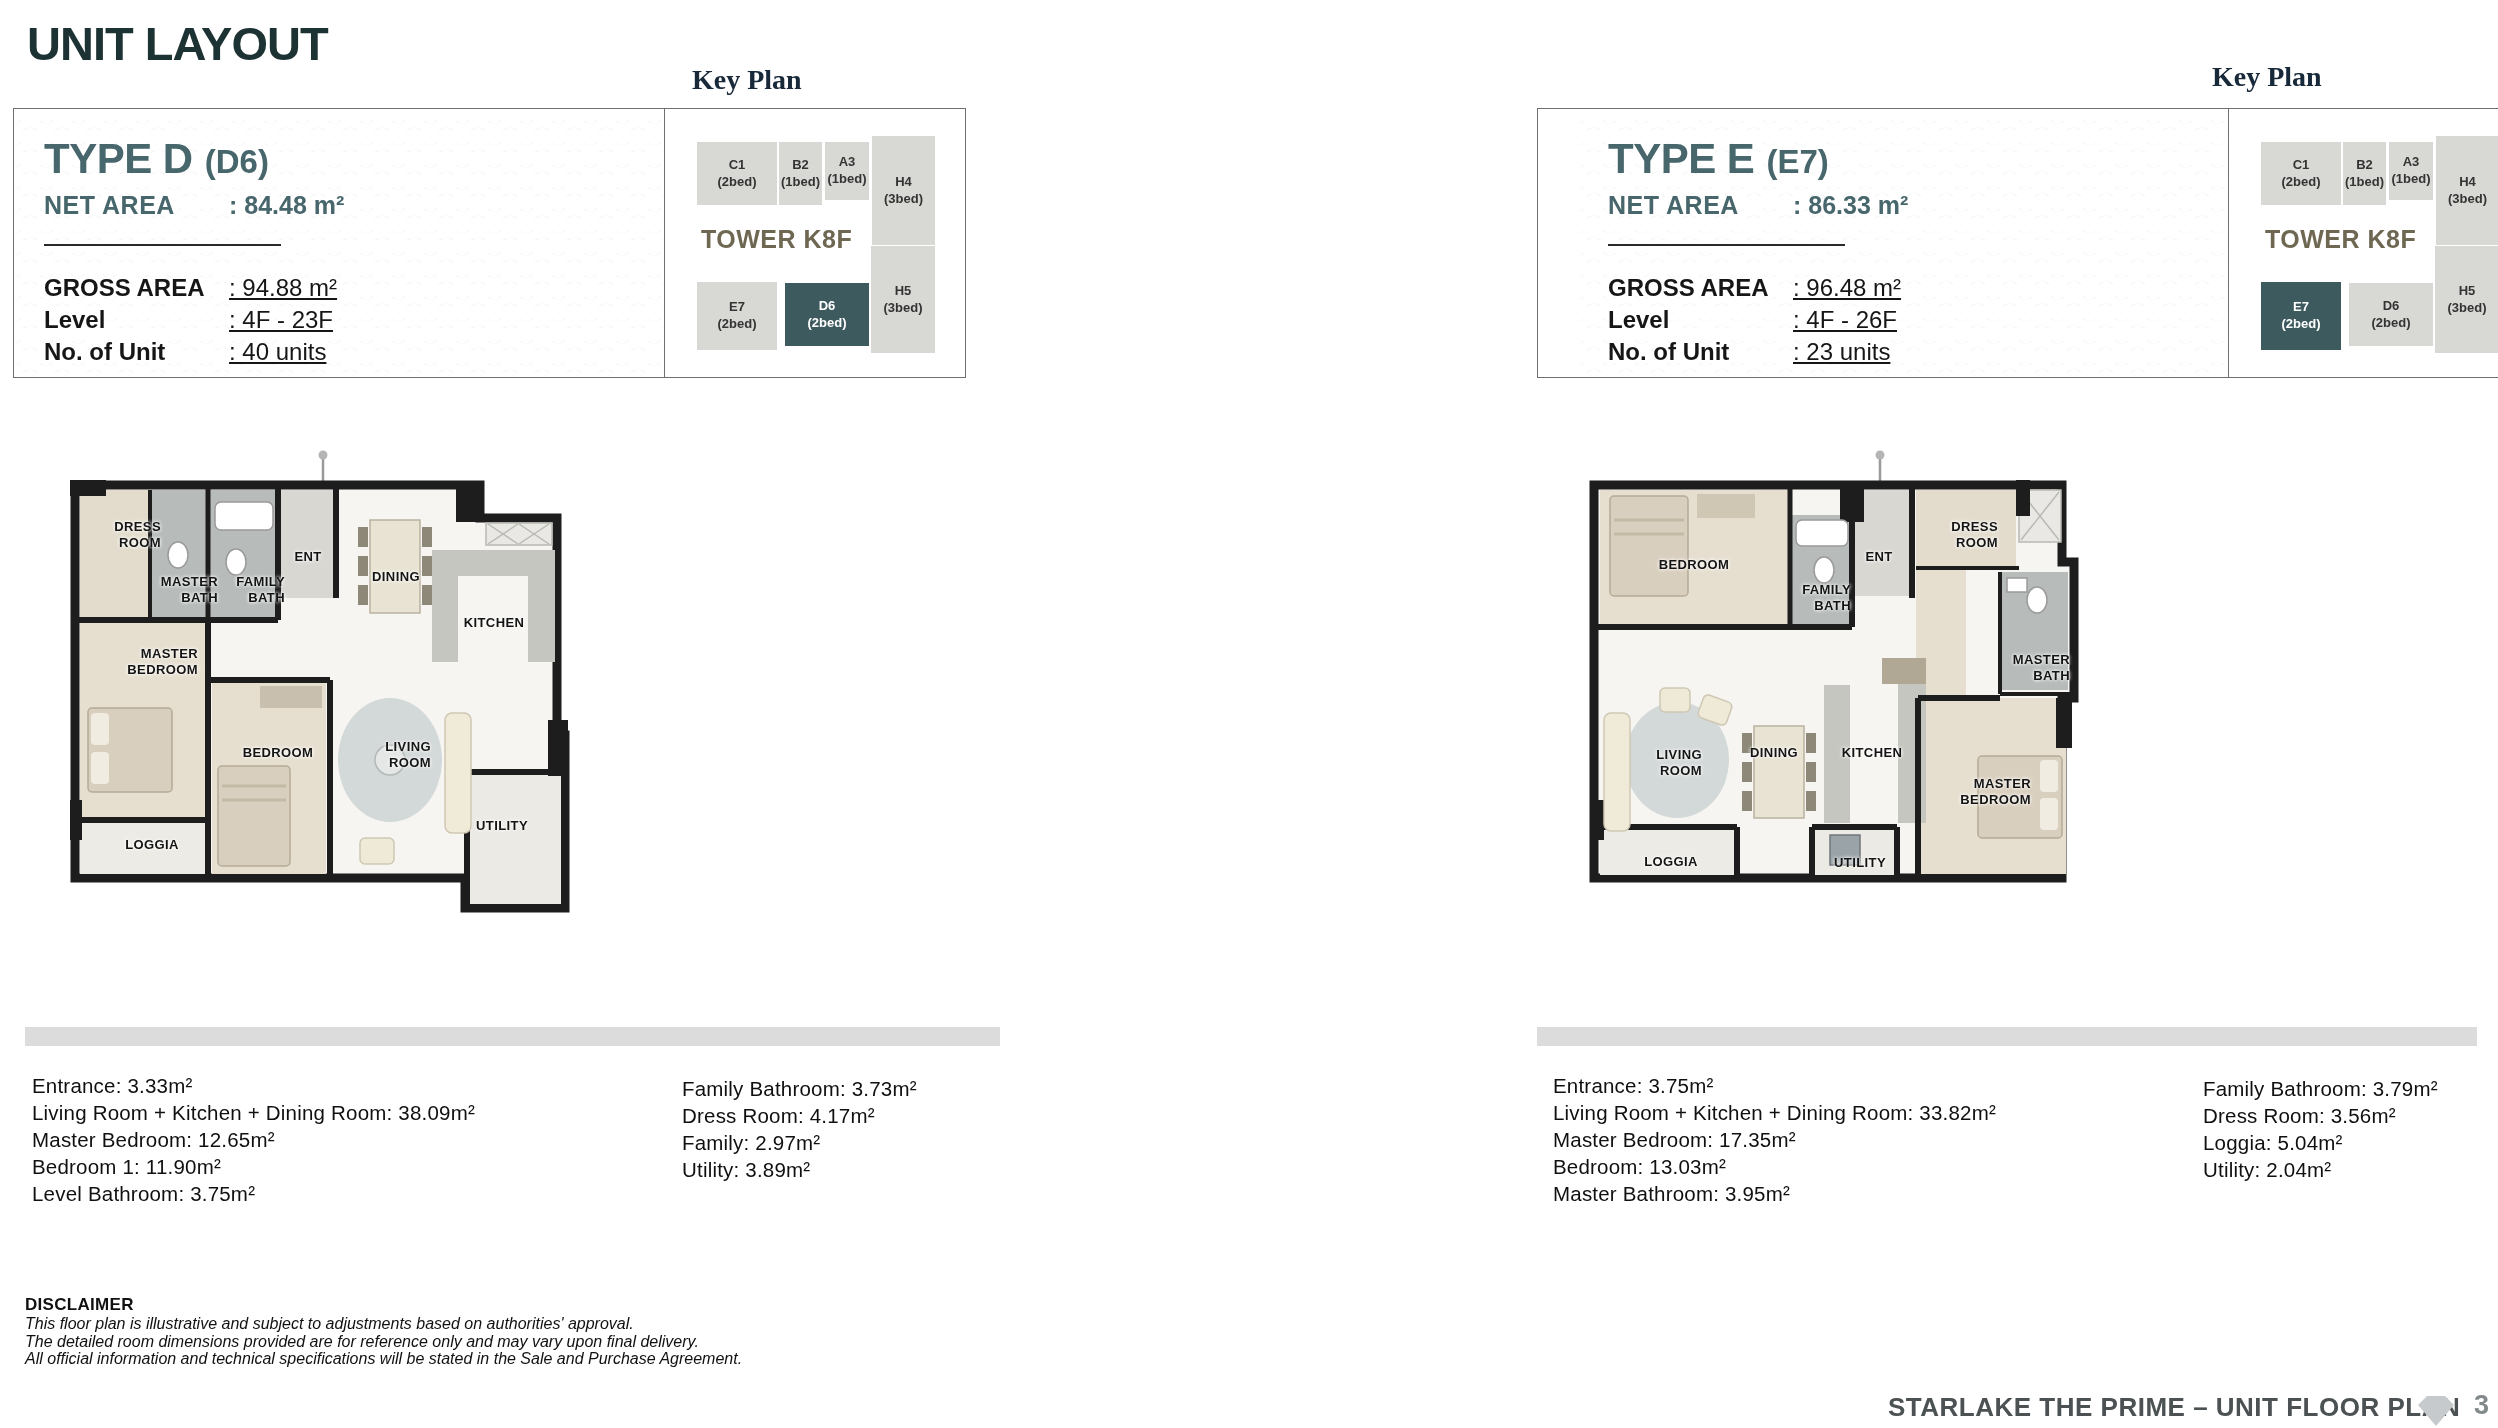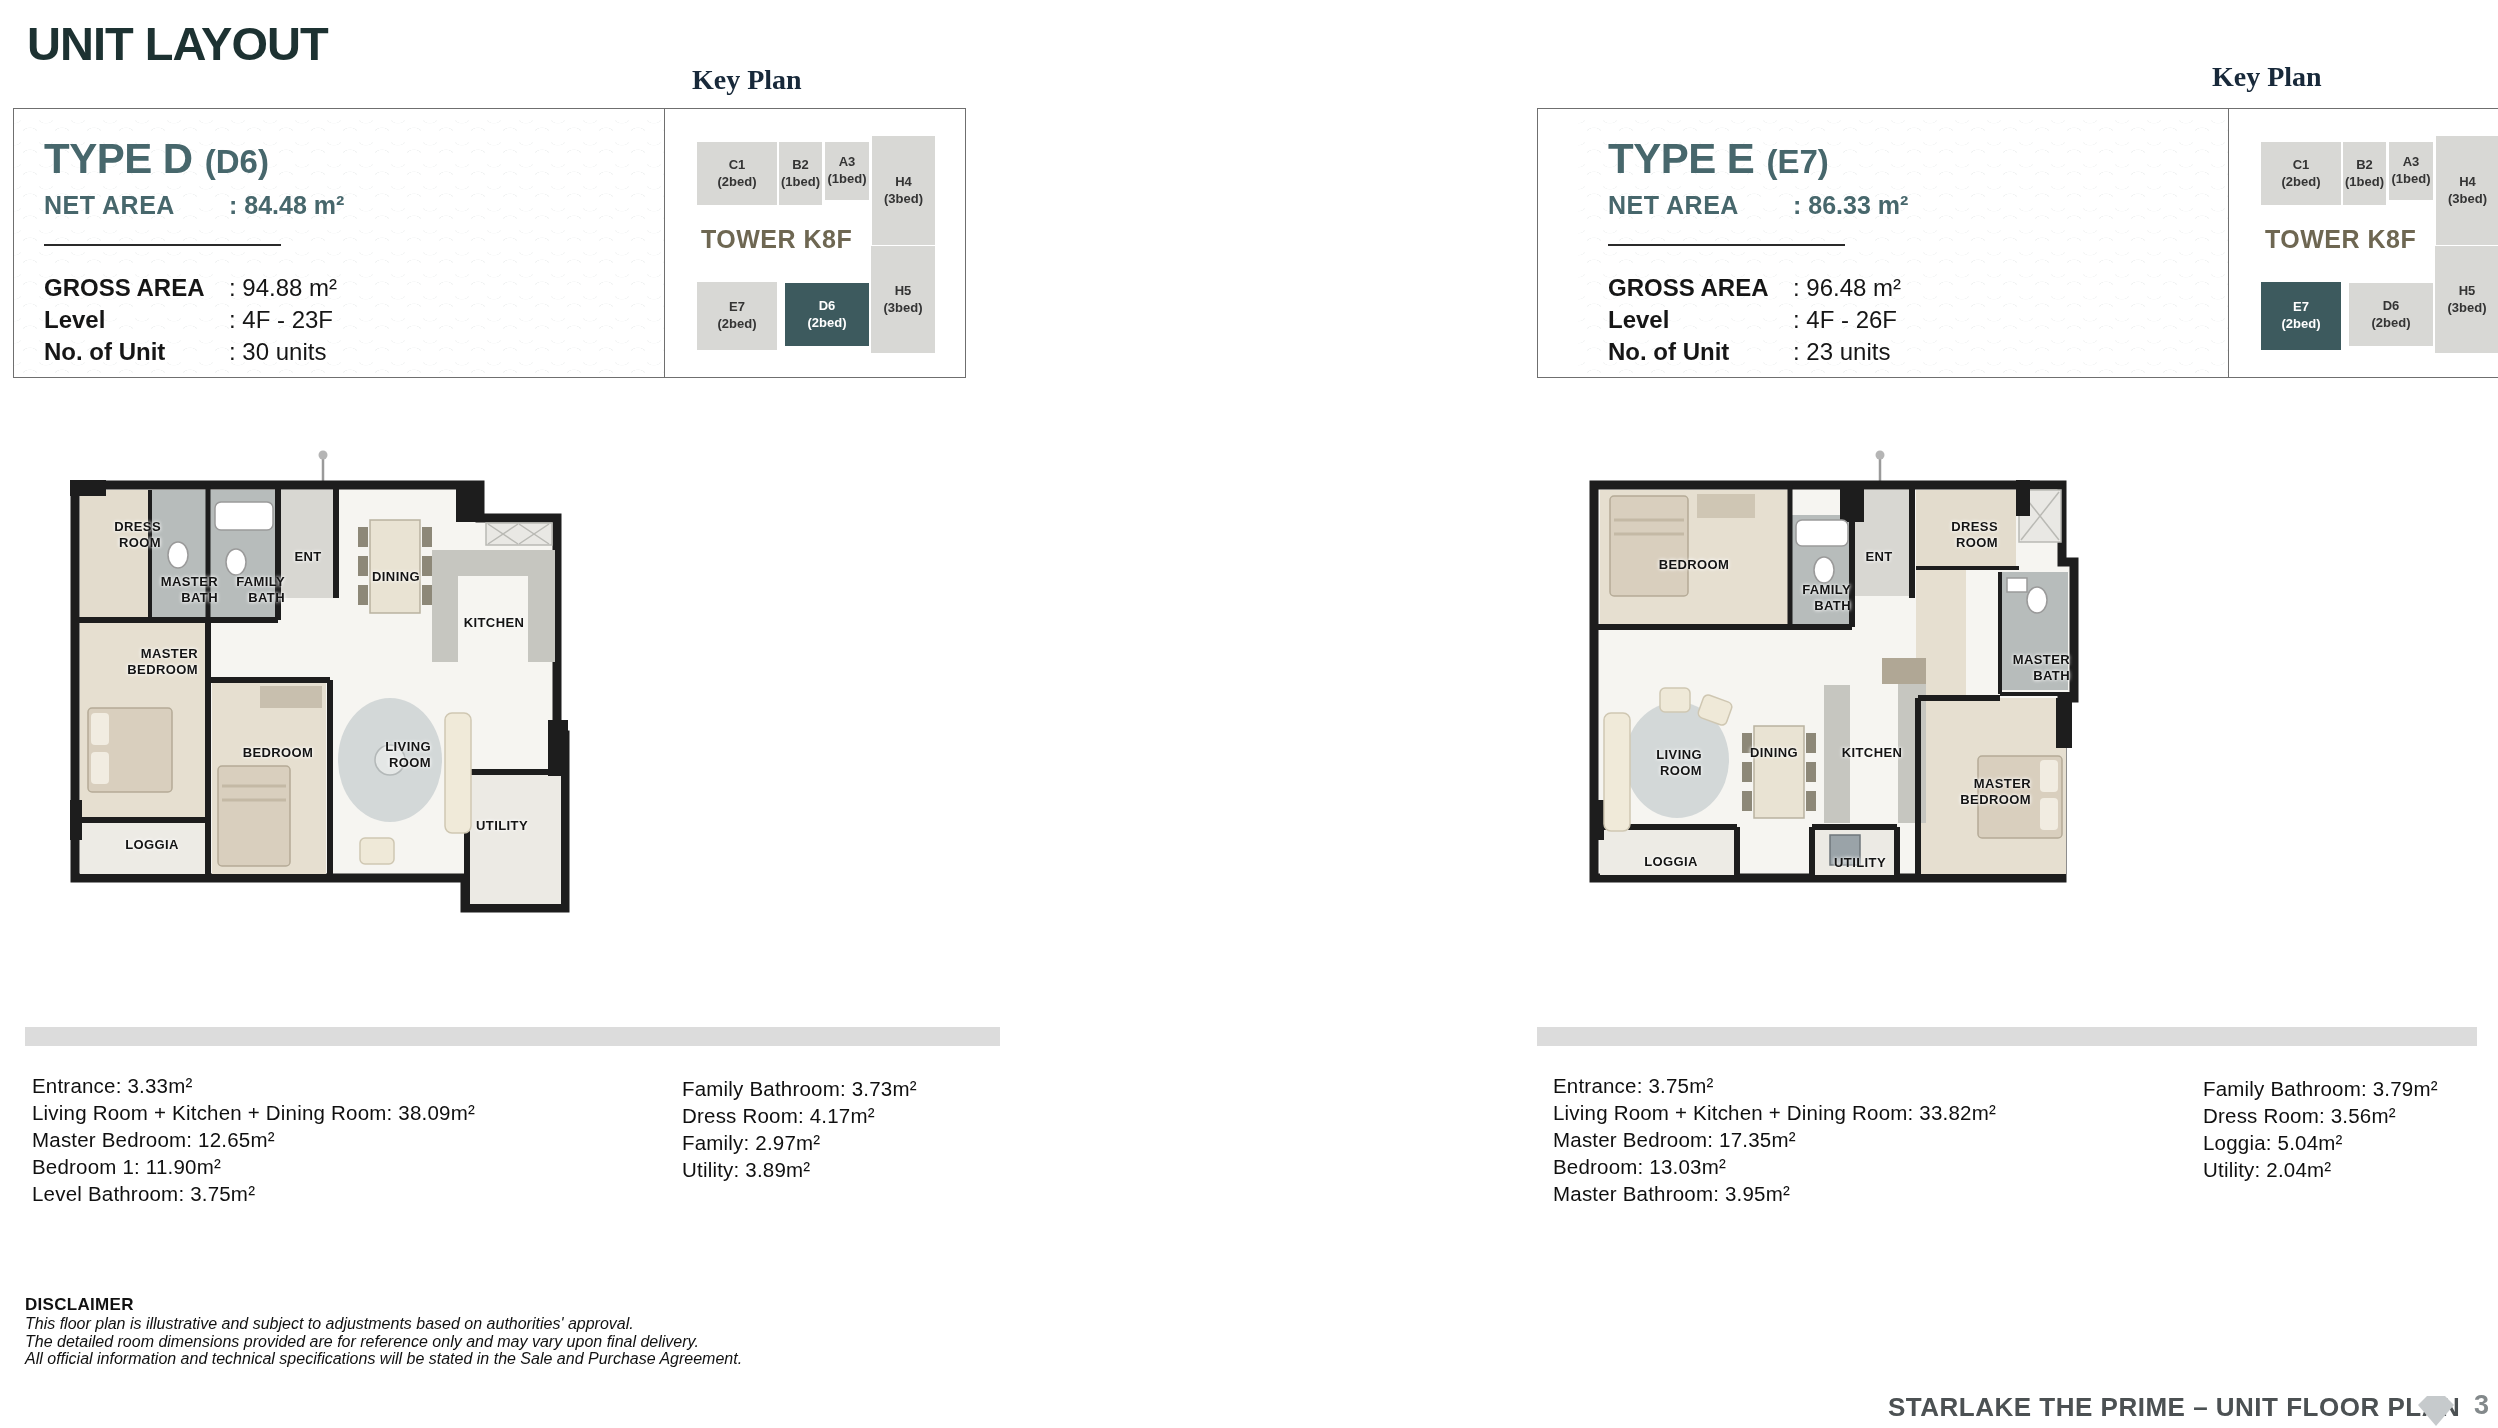--- a/index.html
+++ b/index.html
@@ -31,21 +31,21 @@
     background-position:0 0,16px 11px;
   }
   .type-title{font-size:42px;font-weight:bold;color:#47676c;letter-spacing:-0.5px;}
   .type-code{font-size:33px;font-weight:bold;color:#47676c;margin-left:12px;}
   .net-row{margin-top:8px;font-size:25px;font-weight:bold;color:#47676c;display:flex;}
   .net-label{width:185px;letter-spacing:0.5px;}
   .underline{margin-top:24px;width:237px;height:2px;background:#2a2a2a;}
   .detail-rows{margin-top:26px;}
   .detail-row{display:flex;font-size:24px;line-height:32px;color:#161616;}
   .detail-label{width:185px;font-weight:bold;}
-  .detail-value{font-weight:normal;}
+  .detail-value{font-weight:normal;text-decoration:underline;}
   
   .keyplan-panel{
     flex:1;border-left:1px solid #6f6f6f;position:relative;background:#fff;
   }
   .kp-cell{
     position:absolute;background:#d8d8d5;color:#343434;
     display:flex;flex-direction:column;align-items:center;justify-content:center;
     font-size:13px;font-weight:bold;line-height:1.3;text-align:center;
   }
   .kp-cell.hl{background:#3d5a5e;color:#ffffff;}
@@ -99,21 +99,21 @@
       <div class="detail-row">
         <span class="detail-label">GROSS AREA</span>
         <span class="detail-value">: 94.88 m²</span>
       </div>
       <div class="detail-row">
         <span class="detail-label">Level</span>
         <span class="detail-value">: 4F - 23F</span>
       </div>
       <div class="detail-row">
         <span class="detail-label">No. of Unit</span>
-        <span class="detail-value">: 30 units</span>
+        <span class="detail-value">: 40 units</span>
       </div>
     </div>
   </div>
   <div class="keyplan-panel">
     <div class="kp-cell" style="left:32px;top:33px;width:80px;height:63px;">
       <span>C1</span>
         <span>(2bed)</span>
     </div>
     <div class="kp-cell" style="left:114px;top:33px;width:43px;height:63px;">
       <span>B2</span>

